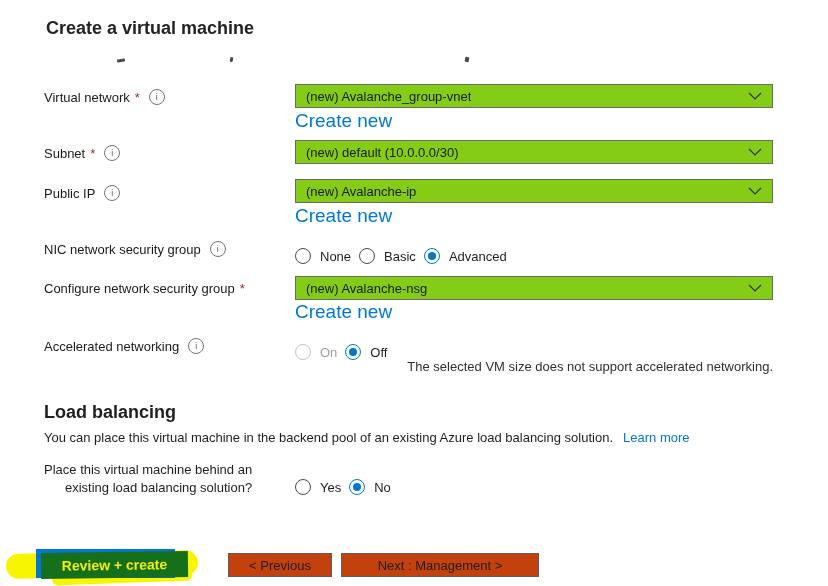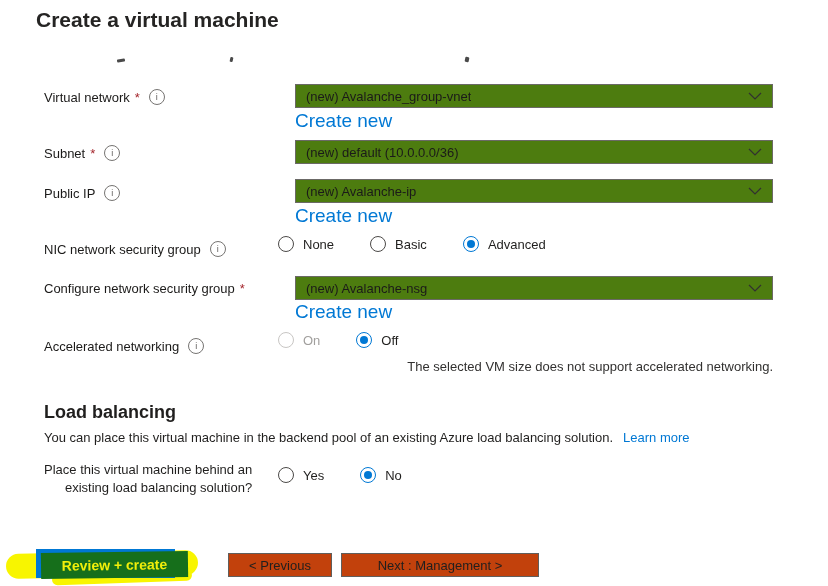--- a/index.html
+++ b/index.html
@@ -1,44 +1,44 @@
 <!DOCTYPE html>
 <html><head>
 <meta charset="utf-8">
 <style>
   html,body{margin:0;padding:0;background:#fff;}
   .canvas{
     position:relative;width:828px;height:586px;background:#fff;overflow:hidden;
     font-family:"Liberation Sans",sans-serif;color:#1b1a19;
   }
   .page-title{
-    position:absolute;left:36px;top:8px;font-size:21px;font-weight:600;color:#252423;margin:0;
+    position:absolute;left:36px;top:8px;font-size:18px;font-weight:600;color:#252423;margin:10px;
   }
   .artifact{position:absolute;background:#4a4a4a;border-radius:1px;}
   .flabel{
     position:absolute;left:44px;display:flex;align-items:center;gap:7px;
     font-size:13px;color:#1b1a19;white-space:nowrap;
   }
   .req{color:#a4262c;font-size:13px;margin-left:-2px;}
   .info-icon{
     width:14px;height:14px;border:1px solid #767472;border-radius:50%;
     display:inline-flex;align-items:center;justify-content:center;
     font-size:9px;color:#605e5c;line-height:1;margin-left:2px;flex:0 0 auto;
   }
   .select{
     position:absolute;left:295px;width:478px;height:24px;box-sizing:border-box;
-    border:1px solid #6b6966;background:#4d7c0f;display:flex;align-items:center;
+    border:1px solid #6b6966;background:#84cc16;display:flex;align-items:center;
     padding:0 10px;font-size:13px;color:#1b1a19;justify-content:space-between;cursor:pointer;
   }
   .select .val{white-space:nowrap;overflow:hidden;}
   .chev{flex:0 0 auto;margin-left:8px;display:flex;align-items:center;}
   .link{
     position:absolute;left:295px;font-size:19px;color:#0078d4;cursor:pointer;text-decoration:none;
   }
-  .radio-row{position:absolute;left:278px;display:flex;align-items:center;gap:36px;}
+  .radio-row{position:absolute;left:295px;display:flex;align-items:center;gap:8px;margin-top:12px;}
   .radio-opt{display:flex;align-items:center;gap:9px;cursor:pointer;font-size:13px;color:#201f1e;}
   .rcirc{
     width:16px;height:16px;border:1px solid #4c4a48;border-radius:50%;box-sizing:border-box;
     display:flex;align-items:center;justify-content:center;background:#fff;flex:0 0 auto;
   }
   .radio-opt.selected .rcirc{border:1px solid #0078d4;}
   .radio-opt.selected .rcirc::after{content:"";width:8px;height:8px;border-radius:50%;background:#0078d4;}
   .radio-opt.disabled{color:#a19f9d;}
   .radio-opt.disabled .rcirc{border-color:#c8c6c4;}
   .note{
@@ -85,21 +85,21 @@
     </span>
   </div>
   <a class="link" style="top:110px;">Create new</a>
 
   <div class="flabel" style="top:145px;">
     <span>Subnet</span>
     <span class="req">*</span>
     <span class="info-icon">i</span>
   </div>
   <div class="select" style="top:140px;">
-    <span class="val">(new) default (10.0.0.0/36)</span>
+    <span class="val">(new) default (10.0.0.0/30)</span>
     <span class="chev">
       <svg width="14" height="8" viewBox="0 0 14 8">
           <path d="M1 1 L7 7 L13 1" fill="none" stroke="#323130" stroke-width="1.2"></path>
         </svg>
     </span>
   </div>
 
   <div class="flabel" style="top:185px;">
     <span>Public IP</span>
     <span class="info-icon">i</span>

